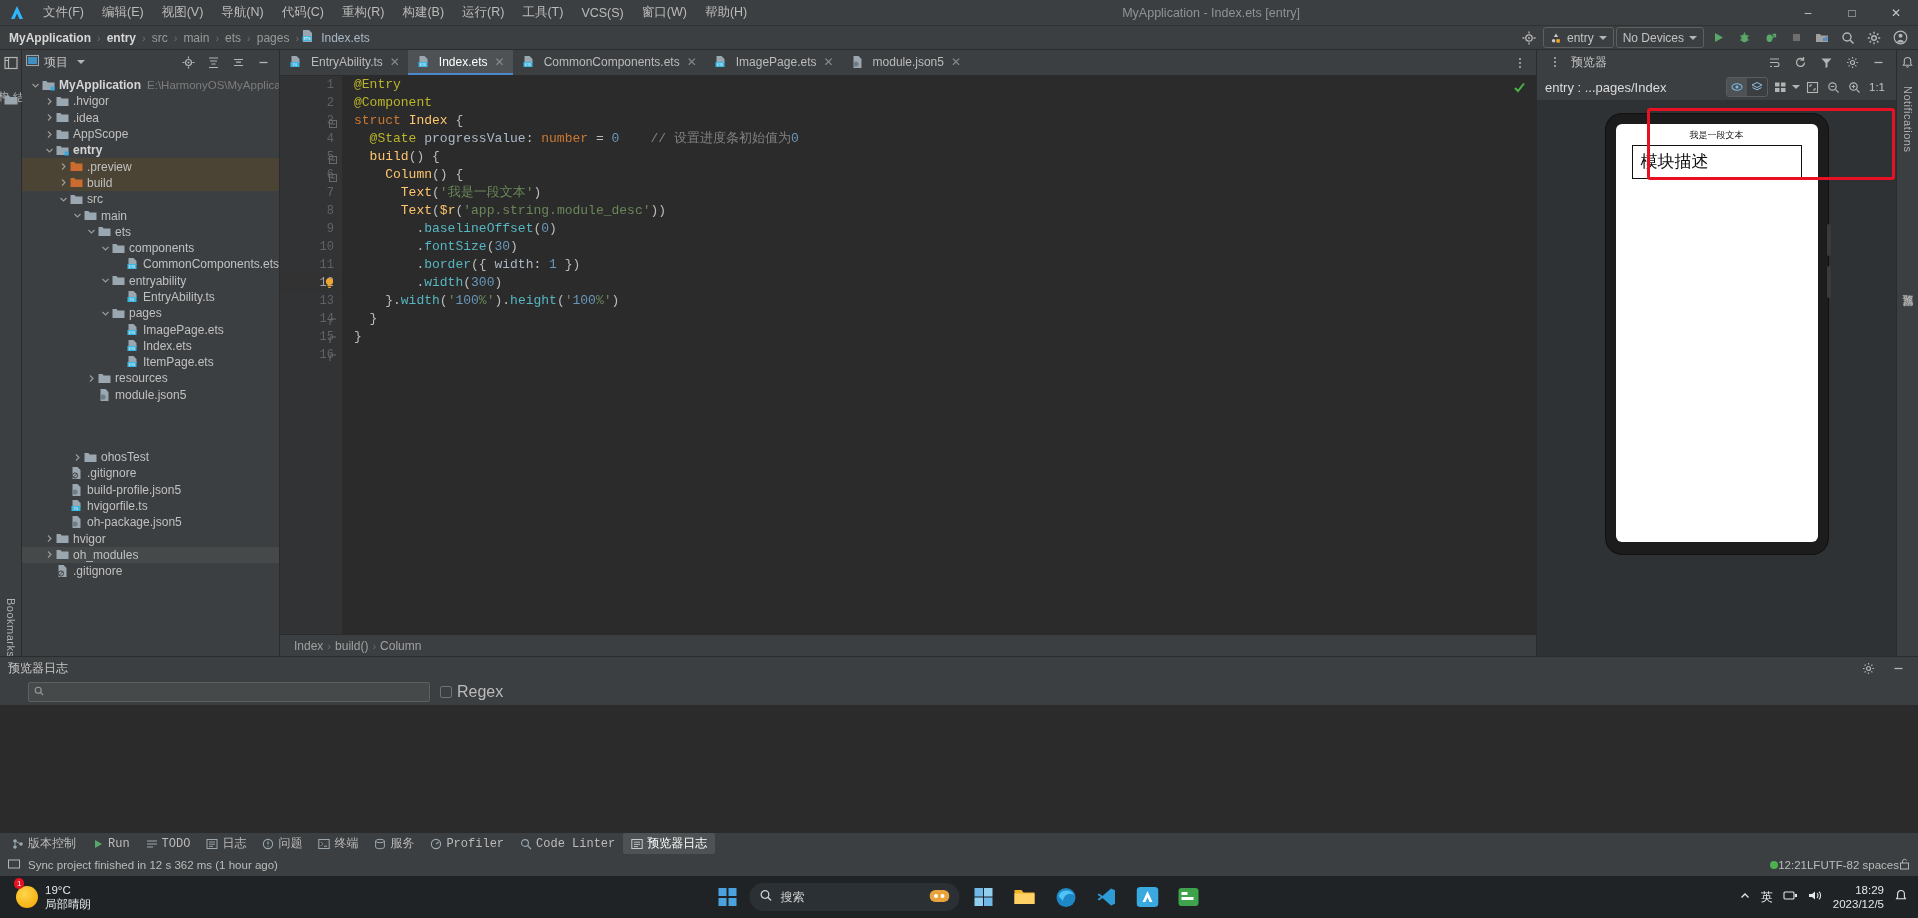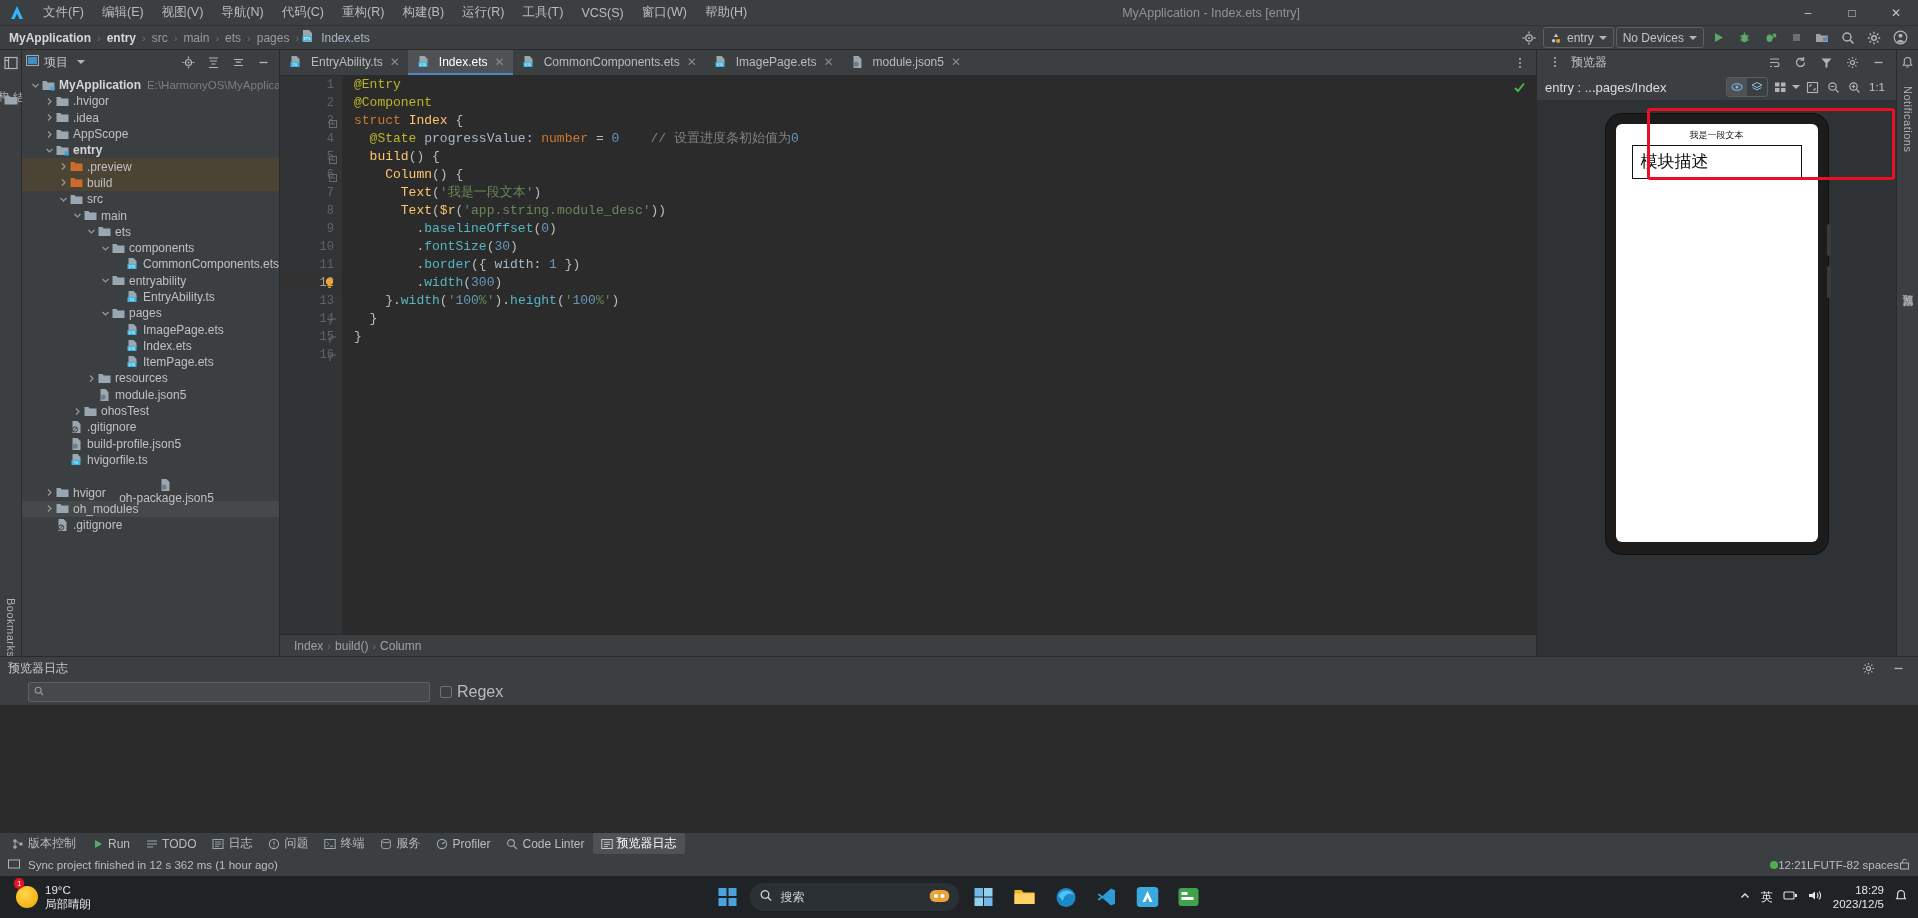--- a/index.html
+++ b/index.html
@@ -125,21 +125,21 @@
   .lp-search-row { height:26px; display:flex; align-items:center; gap:10px; padding:2px 8px 2px 28px; flex:none; }
   .lp-search {
     width:402px; height:20px; background:#45494a; border:1px solid #5e6060; border-radius:2px;
     display:flex; align-items:center; padding:0 5px; gap:4px; color:#9a9a9a; font-size:11.5px;
   }
   .chk { width:12px; height:12px; border:1px solid #6f7273; background:#3c3f41; border-radius:2px; display:inline-block; }
   .lp-body { flex:1; background:#2b2b2b; }
 
   
   .toolbar-bottom { height:22px; background:#3c3f41; display:flex; align-items:center; gap:0; flex:none; border-top:1px solid #2b2b2b; padding-left:4px; }
-  .tw { display:flex; gap:4px; padding:2px 8px; font-size:12px; color:#bbbbbb; border-radius:2px; }
+  .tw { display:flex; gap:4px; padding:2px 8px; font-size:12px; color:#bbbbbb; border-radius:2px;font-family:Liberation Mono, monospace; }
   .tw.active { background:#4e5254; color:#ffffff; }
 
   
   .statusbar { height:22px; background:#3c3f41; display:flex; align-items:center; padding:0 8px; gap:8px; flex:none; font-size:11.5px; color:#bbbbbb; }
   .sb-right { margin-left:auto; display:flex; align-items:center; }
   .dot-green { width:8px; height:8px; border-radius:50%; background:#4caf50; display:inline-block; }
 
   
   .taskbar { height:42px; background:#1f2326; display:flex; align-items:center; position:relative; flex:none; }
   .tb-weather { display:flex; align-items:center; gap:7px; padding-left:16px; width:230px; }
@@ -582,21 +582,21 @@
           <div class="trow" style="padding-left: 64px;">
             <span class="arrow"></span>
             <span class="ficon">
               <svg width="11" height="12" viewBox="0 0 11 12">
                 <path d="M1.5 0h5l3 3v9h-8z" fill="#9aa7b0"></path>
                 <circle cx="4" cy="8" r="2.6" fill="#6f7d86"></circle>
               </svg>
             </span>
             <span class="tlabel">module.json5</span>
           </div>
-          <div class="trow" style="padding-left: 50px;">
+          <div class="trow" style="padding-left: 50px; margin-top: 46px;">
             <span class="arrow">
               <svg width="9" height="9" viewBox="0 0 9 9">
                 <path d="M3 1.5L6 4.5L3 7.5" fill="none" stroke="#9a9a9a" stroke-width="1.2"></path>
               </svg>
             </span>
             <span class="ficon">
               <svg width="13" height="11" viewBox="0 0 13 11">
                 <path d="M0.5 1h4l1.1 1.5H12.5V10H0.5z" fill="#9aa7b0"></path>
               </svg>
             </span>
@@ -627,21 +627,21 @@
             <span class="arrow"></span>
             <span class="ficon">
               <svg width="11" height="12" viewBox="0 0 11 12">
                 <path d="M1.5 0h5l3 3v4h-8z" fill="#9aa7b0"></path>
                 <rect x="0.5" y="6" width="9" height="5" fill="#3eb6e0"></rect>
                 <text x="5" y="10.2" font-size="3.8" fill="#fff" text-anchor="middle" font-family="monospace">TS</text>
               </svg>
             </span>
             <span class="tlabel">hvigorfile.ts</span>
           </div>
-          <div class="trow" style="padding-left: 36px; flex-direction: column;">
+          <div class="trow" style="padding-left: 36px;">
             <span class="arrow"></span>
             <span class="ficon">
               <svg width="11" height="12" viewBox="0 0 11 12">
                 <path d="M1.5 0h5l3 3v9h-8z" fill="#9aa7b0"></path>
                 <circle cx="4" cy="8" r="2.6" fill="#6f7d86"></circle>
               </svg>
             </span>
             <span class="tlabel">oh-package.json5</span>
           </div>
           <div class="trow" style="padding-left: 22px;">

